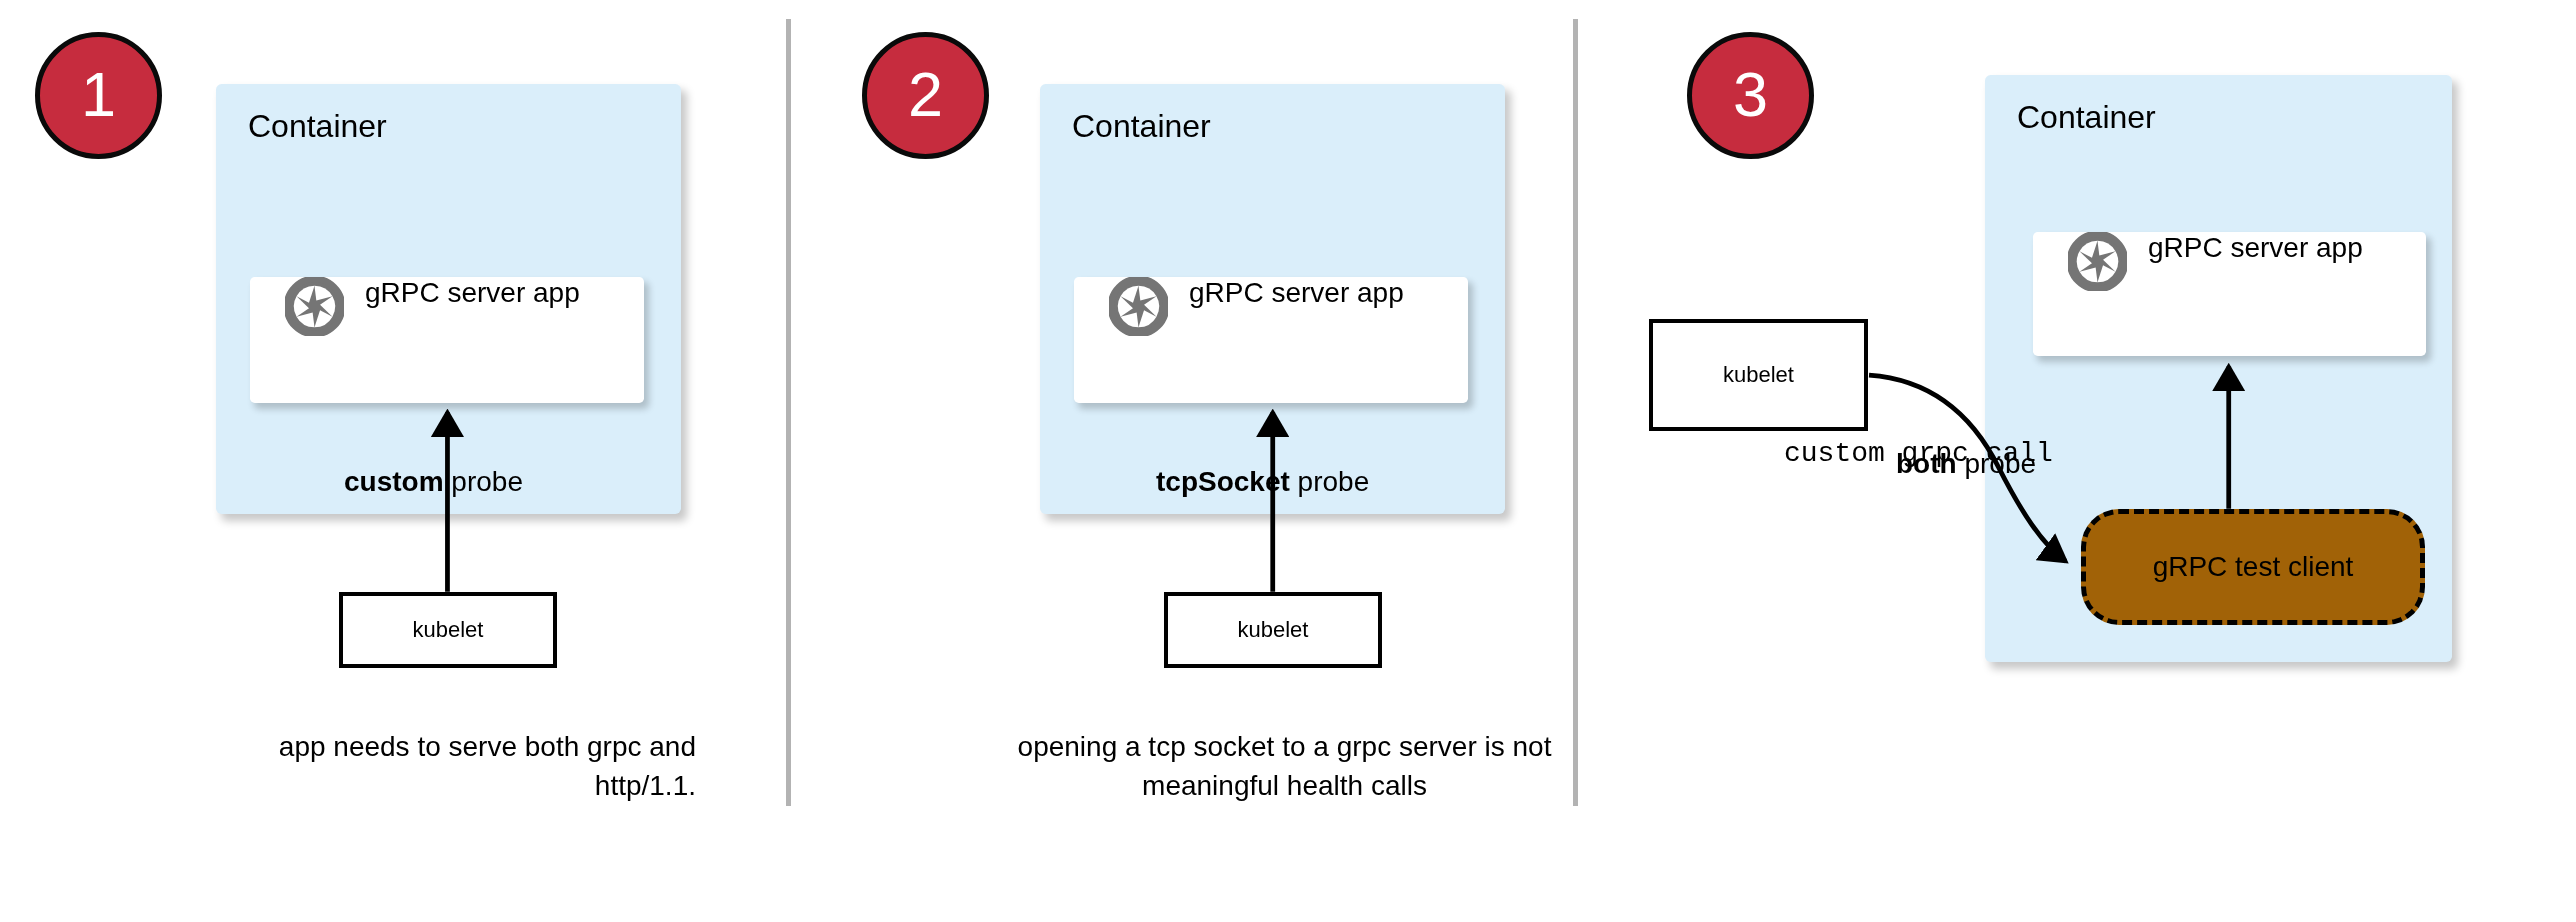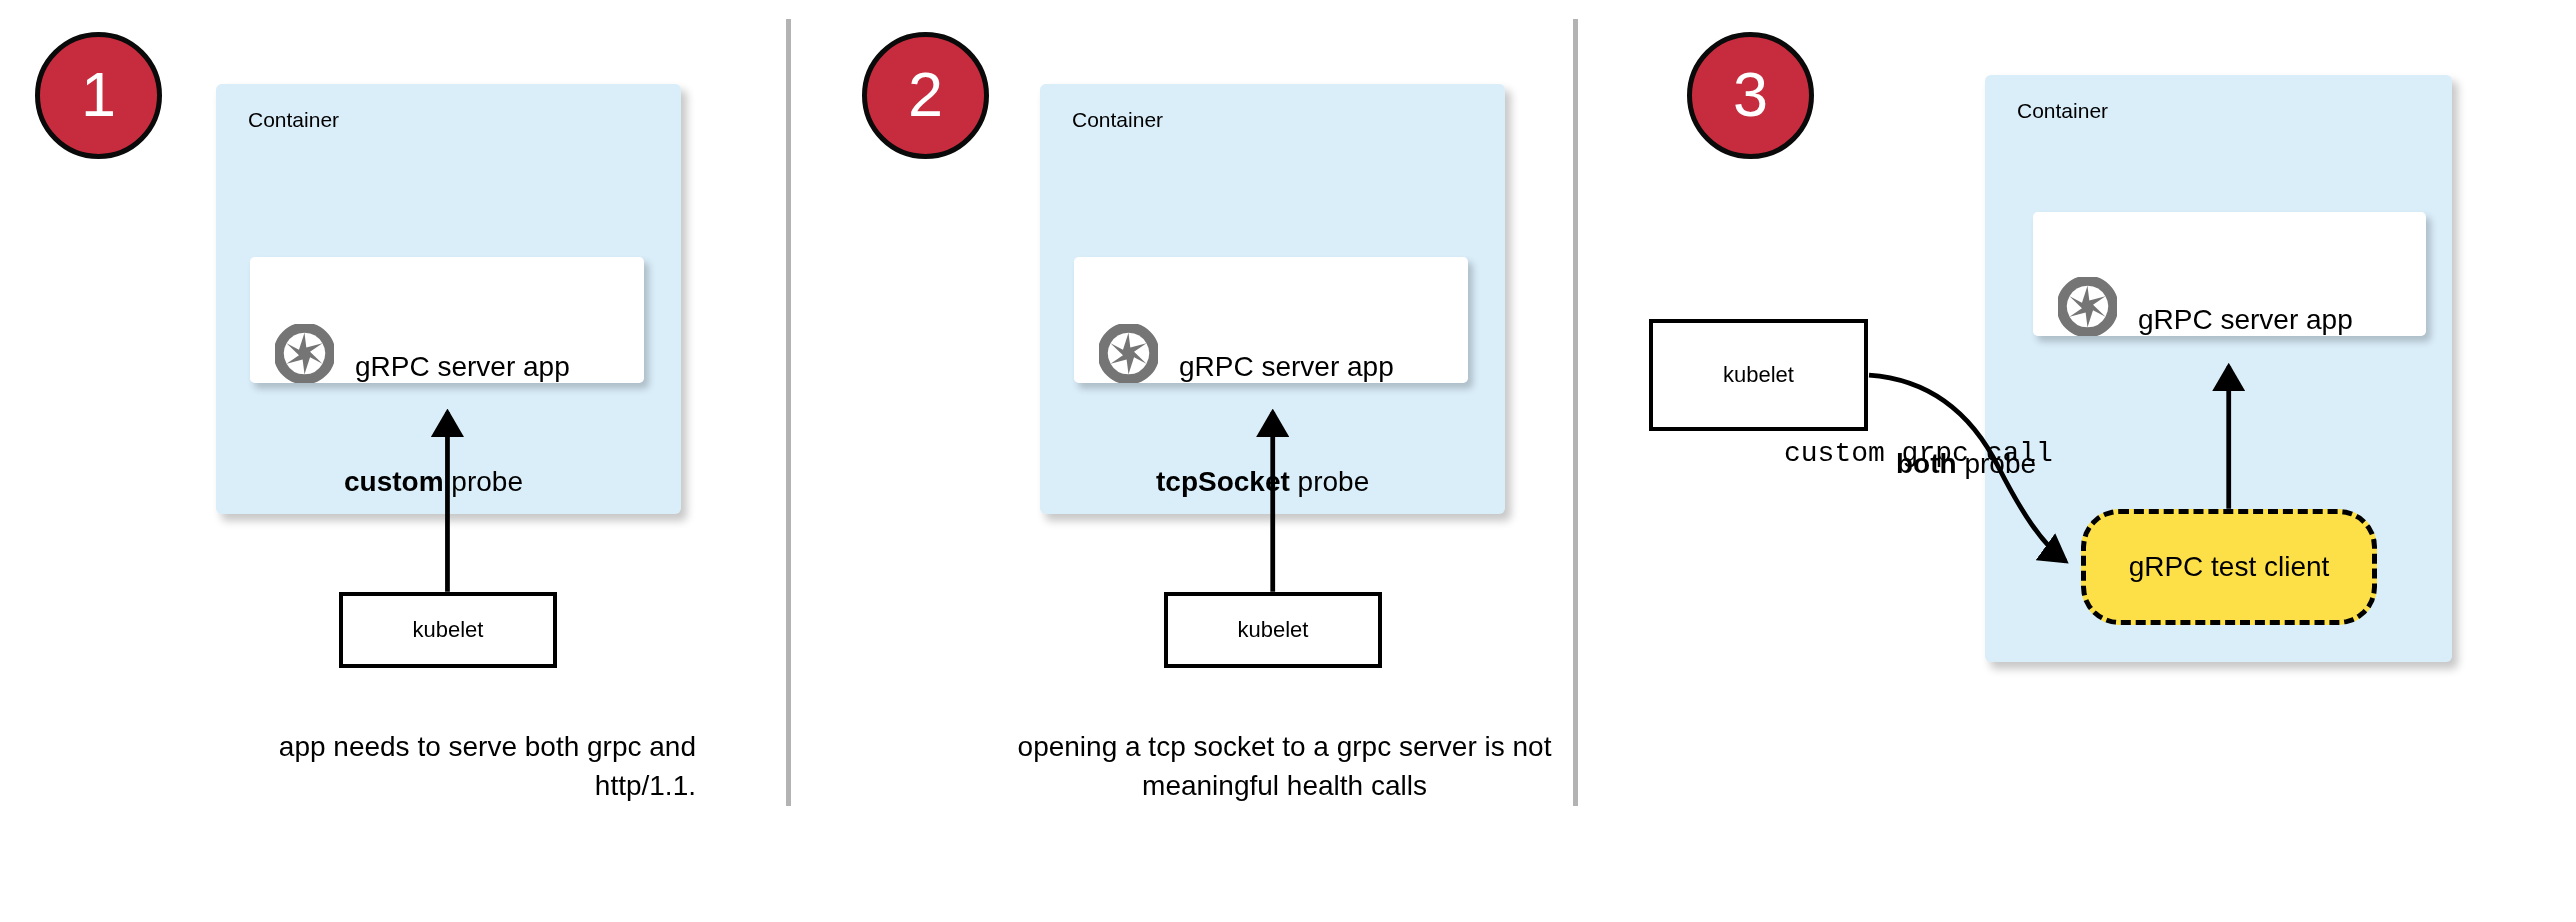--- a/index.html
+++ b/index.html
@@ -44,34 +44,35 @@
     border-radius: 5.7px;
     box-shadow: 5.7px 6.7px 8.6px rgba(0,0,0,0.22);
   }
   #container-1 { left: 216px;  top: 84px; width: 465px; height: 430px; }
   #container-2 { left: 1040px; top: 84px; width: 465px; height: 430px; }
   #container-3 { left: 1985px; top: 75px; width: 467px; height: 587px; }
 
   .container-label {
     position: absolute;
     left: 32px; top: 24px;
-    font-size: 21px;
+    font-size: 32px;
     color: #000;
     white-space: nowrap;
   }
 
   
   .app-card {
     position: absolute;
     background: #ffffff;
     border-radius: 4.8px;
     box-shadow: 4.8px 5.7px 7.6px rgba(0,0,0,0.20);
     display: flex;
-    align-items: flex-end;
-    padding-left: 25px;
+    align-items: flex-start;
+    padding-left: 35px;
+    margin-top: 20px;
   }
   #app-card-1 { left: 250px;  top: 257px; width: 394px; height: 126px; }
   #app-card-2 { left: 1074px; top: 257px; width: 394px; height: 126px; }
   #app-card-3 { left: 2033px; top: 212px; width: 393px; height: 124px; }
 
   .app-icon { width: 59px; height: 59px; flex: 0 0 59px; }
   .app-card-label {
     font-size: 28px; color: #000;
     margin-left: 21px; white-space: nowrap;
   }
@@ -87,22 +88,22 @@
     font-size: 22px;
     color: #000;
   }
   #kubelet-1 { left: 339px;  top: 592px; width: 218px; height: 76px; }
   #kubelet-2 { left: 1164px; top: 592px; width: 218px; height: 76px; }
   #kubelet-3 { left: 1649px; top: 319px; width: 219px; height: 112px; }
 
   
   #client-box-3 {
     position: absolute;
-    left: 2081px; top: 509px; width: 296px; height: 116px;
-    background: #fde047;
+    left: 2081px; top: 509px; width: 344px; height: 116px;
+    background: #a16207;
     border: 5.7px dashed #000000;
     border-radius: 38px;
     display: flex;
     align-items: center;
     justify-content: center;
     font-size: 28px;
     color: #000;
   }
 
   

